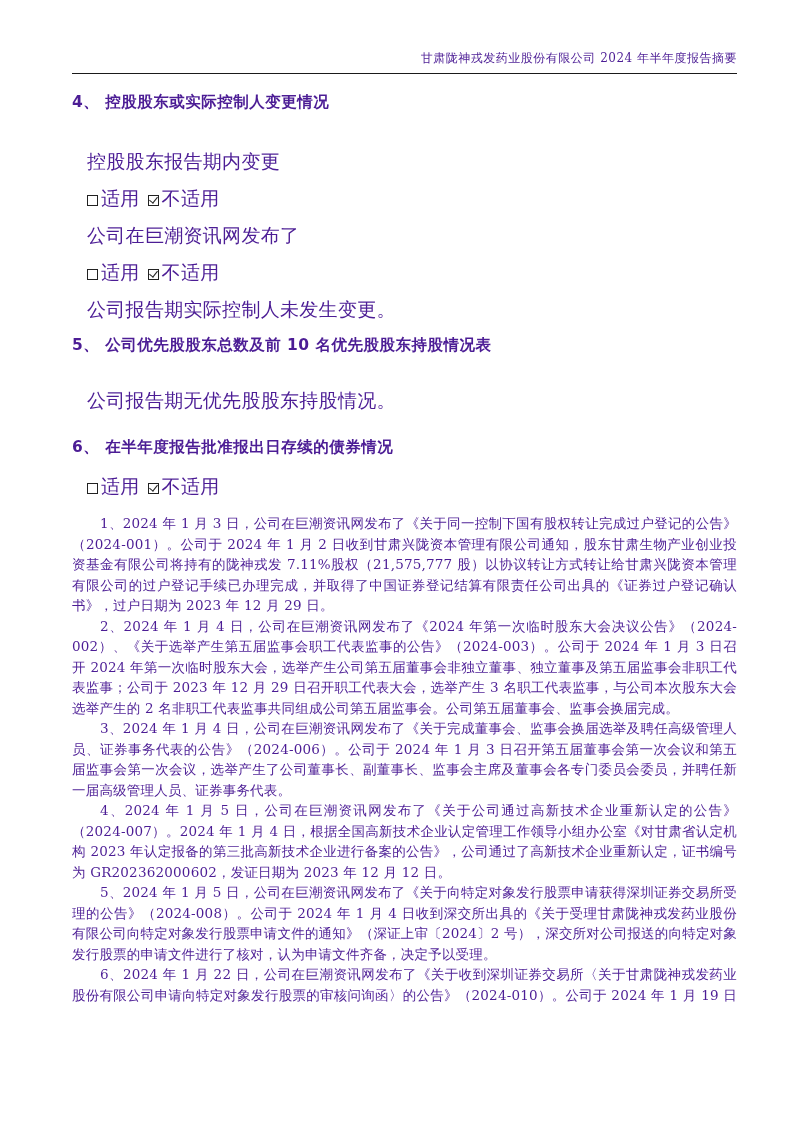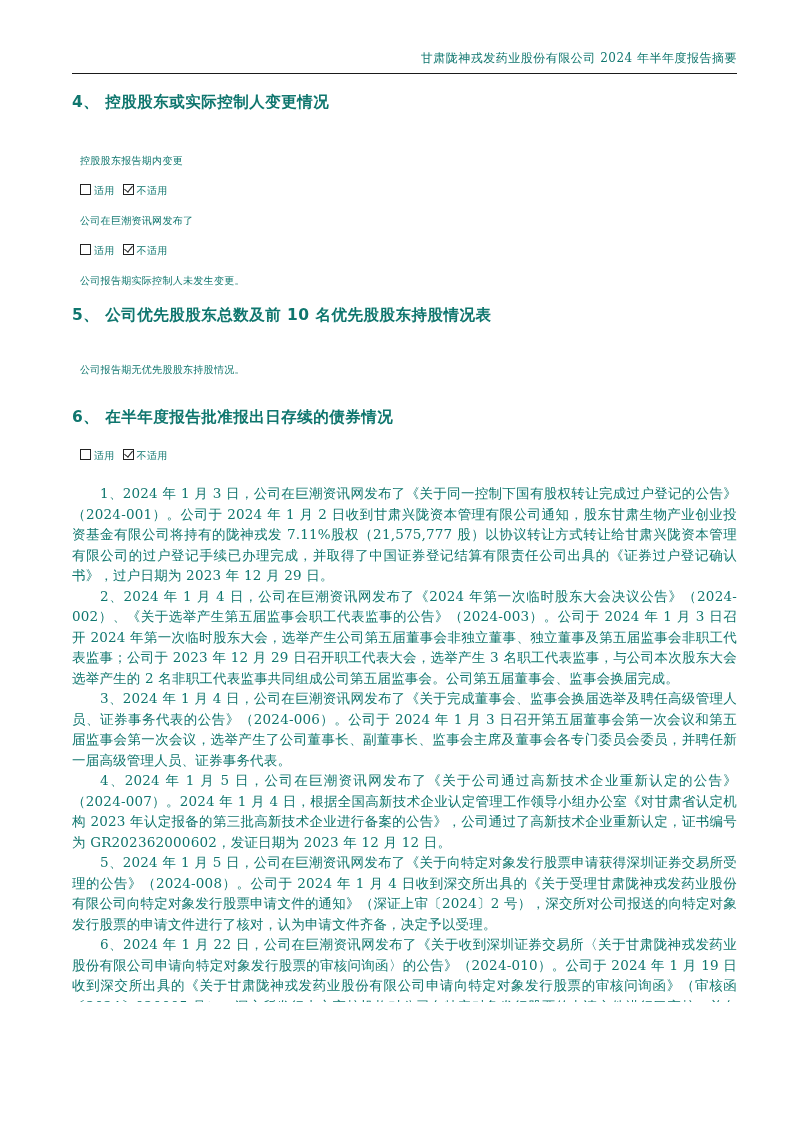--- a/index.html
+++ b/index.html
@@ -1,21 +1,21 @@
 <!DOCTYPE html>
 <html><head>
 <meta charset="utf-8">
 <style>
   html, body { margin: 0; padding: 0; background: #ffffff; }
   .page {
     position: relative;
     width: 793px;
     height: 1002px;
     background: #ffffff;
-    color: #0f766e;
+    color: #4c1d95;
     font-family: "DejaVu Serif", serif;
     overflow: hidden;
   }
   
   .header {
     position: absolute;
     left: 72px;
     top: 50px;
     width: 665px;
     text-align: right;
@@ -44,23 +44,23 @@
     font-weight: bold;
     font-size: 17px;
     line-height: 24px;
     margin: 13px 0 0 0;
     letter-spacing: 0.5px;
   }
   #heading-4 { margin-bottom: 37px; }
   #heading-5 { margin-top: 13px; }
   #heading-6 { margin-top: 26px; }
   .line {
-    font-size: 10px;
+    font-size: 19px;
     line-height: 22px;
-    margin: 8px;
+    margin: 15px;
     letter-spacing: 0.3px;
   }
   .checkbox-row { margin-top: 2px; }
   #checkbox-row-bonds { margin-top: 17px; }
   #section5-statement { margin-top: 33px; }
   .para {
     font-size: 13.5px;
     line-height: 20.5px;
     margin: 0;
     text-align: justify;

